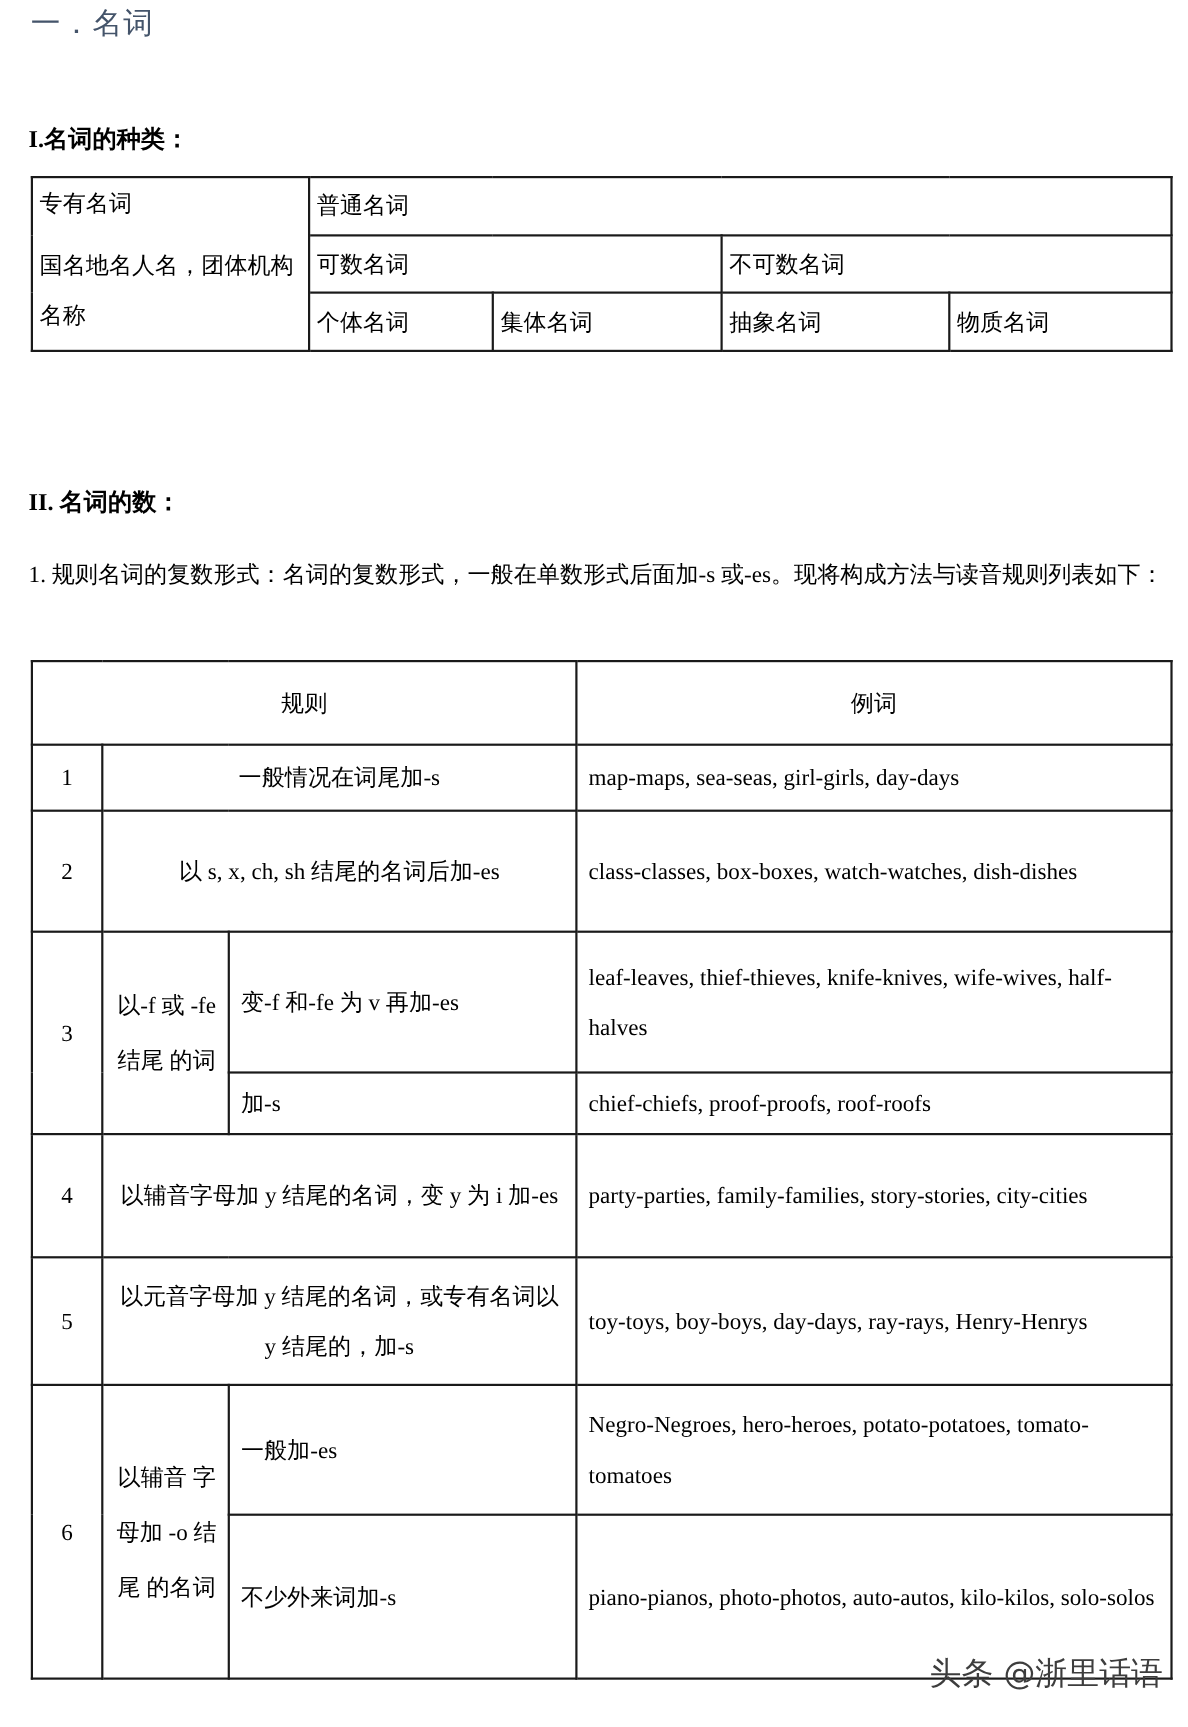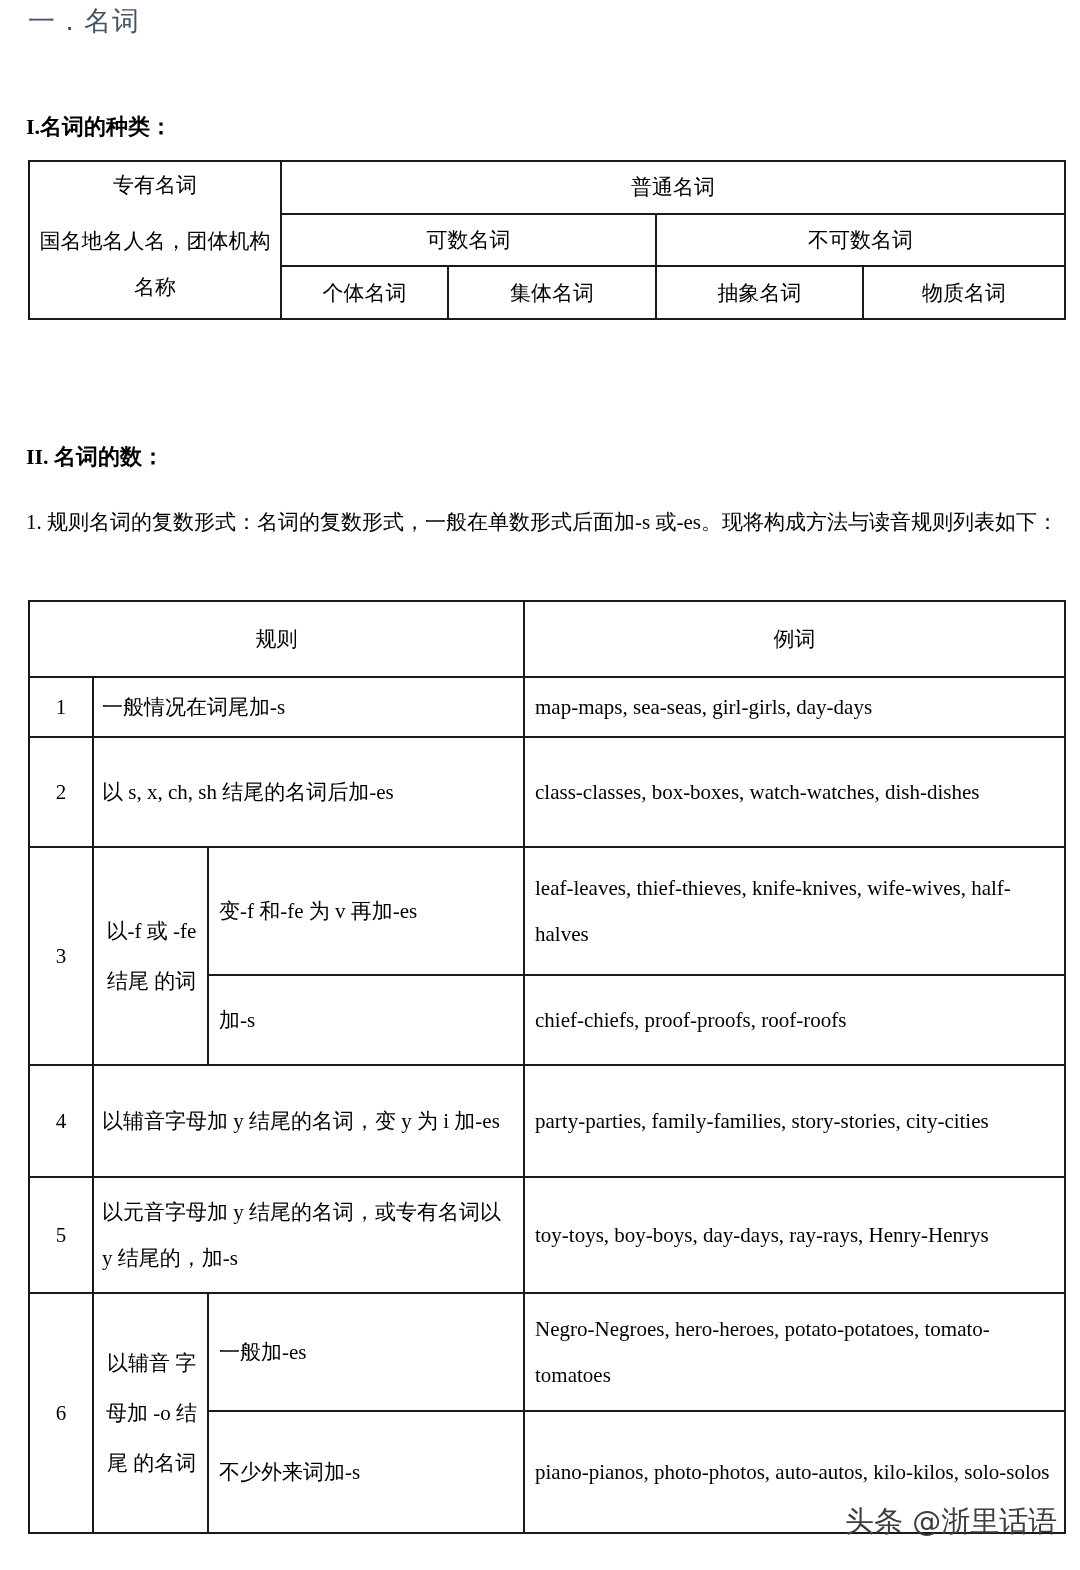--- a/index.html
+++ b/index.html
@@ -62,22 +62,22 @@
     background: #fff;
   }
   .tbl td {
     border: 2px solid #1a1a1a;
     padding: 0 6px;
     font-size: 21px;
     line-height: 30px;
     vertical-align: middle;
     color: #000;
   }
-  .ctr { text-align: center; }
-  .lft { text-align: left; }
+  .ctr { text-align: left; }
+  .lft { text-align: center; }
 
   
   #table-kinds {
     left: 28px;
     top: 160px;
     width: 1036px;
   }
   #table-kinds td { height: 38px; }
   .t1-r1 td { height: 76px; }
   .t1-proper { height: 156px !important; }
@@ -111,25 +111,25 @@
   #table-rules td.sub { padding-left: 10px; }
   #table-rules td.grpname {
     text-align: center;
     padding-left: 10px;
     line-height: 50px;
   }
 
   .h-1 { height: 60px; }
   .h-2 { height: 110px; }
   .h-3a { height: 128px; }
-  .h-3b { height: 90px; }
+  .h-3b { height: 56px; }
   .h-4 { height: 112px; }
   .h-5 { height: 116px; }
   .h-6a { height: 118px; }
-  .h-6b { height: 122px; padding-left: 16px; }
+  .h-6b { height: 149px; padding-left: 16px; }
 
   
   .watermark {
     position: absolute;
     left: 845px;
     top: 1504px;
     font-size: 29px;
     line-height: 34px;
     font-weight: normal;
     color: #3d3d3d;

